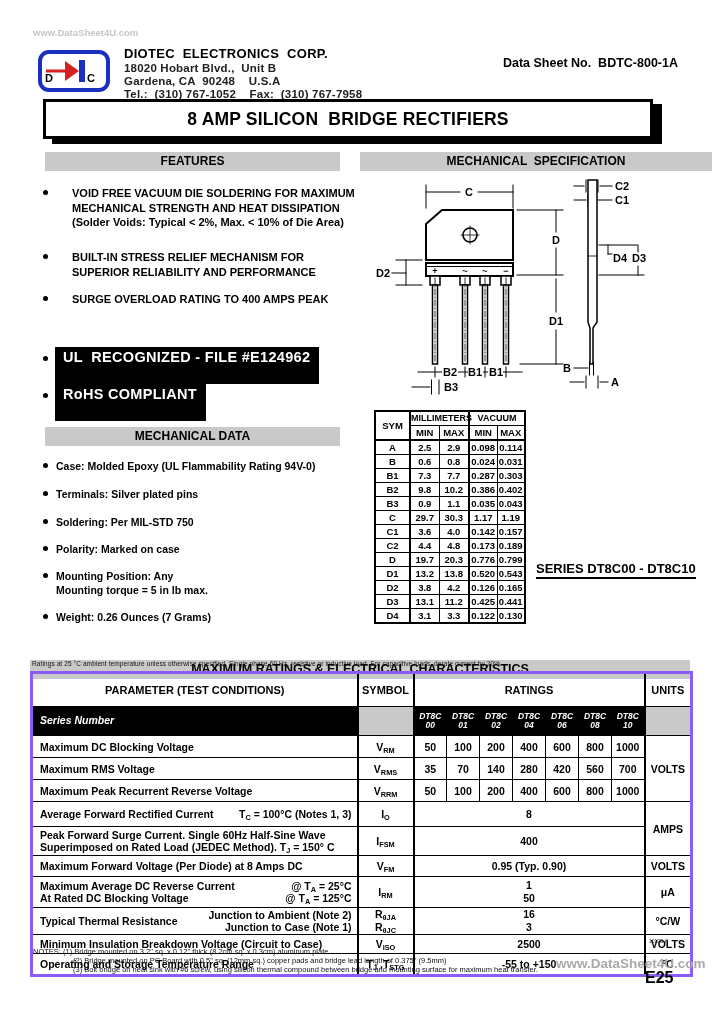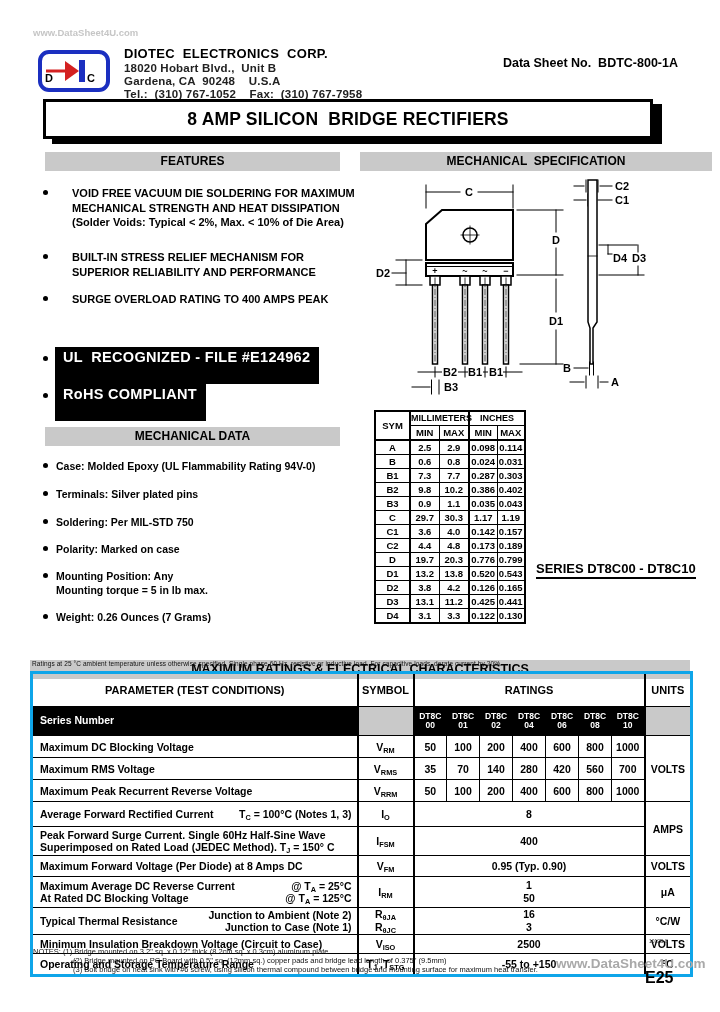--- a/index.html
+++ b/index.html
@@ -42,32 +42,32 @@
                                text-align:center; padding:0; height:13px; line-height:13px; }
   .dimtable .hh { font-size:9px; }
   .b2l { border-left:2px solid #000 !important; }
   .b2b { border-bottom:2px solid #000 !important; }
 
   .series-label { left:536px; top:561px; font-size:13px; font-weight:bold; border-bottom:2px solid #000; padding-bottom:1px; }
 
   
   .ratings-bar { left:30px; top:639px; width:660px; font-size:12.5px;margin-top:21px; }
   .ratings-note { left:32px; top:660px; font-size:6.5px; color:#111; letter-spacing:.1px; }
-  .ratings { border-collapse:collapse; table-layout:fixed; width:660px; border:3px solid #0ea5e9; }
+  .ratings { border-collapse:collapse; table-layout:fixed; width:660px; border:3px solid #8b5cf6; }
   .ratings th, .ratings td { border:1px solid #000; padding:0; text-align:center; vertical-align:middle;
                              font-size:10.5px; font-weight:bold; }
   .ratings th { font-size:11px; height:32px; }
   .ratings .param { text-align:left; padding:1px 5px 1px 7px; }
   .ratings .split { display:flex; justify-content:space-between; align-items:center; }
   .ratings .pline { line-height:12px; text-align:left; }
   .ratings .rlines { text-align:right; line-height:12px; }
   .ratings .stack div { line-height:13px; }
   tr.h19 td { height:19px; } tr.h22 td { height:22px; } tr.h26 td { height:26px; }
   tr.h18 td { height:18px; } tr.h28 td { height:28px; } tr.h24 td { height:24px; } tr.h16 td { height:16px; }
-  .series td { background:#000; color:#fff; height:26px; font-size:8.5px; line-height:9.5px; }
+  .series td { background:#000; color:#fff; height:26px; font-size:8.5px; line-height:9.5px;font-style:italic; }
   .series td.gray { background:#c9c9c9; }
   .series td.sc { border-left:1px solid #8a8a8a; }
   sub { font-size:70%; line-height:0; vertical-align:-2px; }
 
   
   .notes { left:33px; top:947px; font-size:7.5px; line-height:9px; color:#111; }
   .notes .nind { margin-left:40px; }
   .doc-code { left:649px; top:938px; font-size:5px; color:#333; }
   .wm-bottom { left:556px; top:956px; font-size:13.5px; font-weight:bold; color:#a9a9a9; }
   .page-num { left:645px; top:969px; font-size:16px; font-weight:bold; }
@@ -272,21 +272,21 @@
         <col style="width:35px">
         <col style="width:29px">
         <col style="width:30px">
         <col style="width:28px">
         <col style="width:28px">
       </colgroup>
     <tbody>
       <tr>
         <th rowspan="2">SYM</th>
         <th colspan="2" class="b2l hh">MILLIMETERS</th>
-        <th colspan="2" class="b2l hh">INCHES</th>
+        <th colspan="2" class="b2l hh">VACUUM</th>
       </tr>
       <tr class="b2b">
         <th class="b2l">MIN</th>
         <th>MAX</th>
         <th class="b2l">MIN</th>
         <th>MAX</th>
       </tr>
       <tr>
           <td>A</td>
           <td class="b2l">2.5</td>

